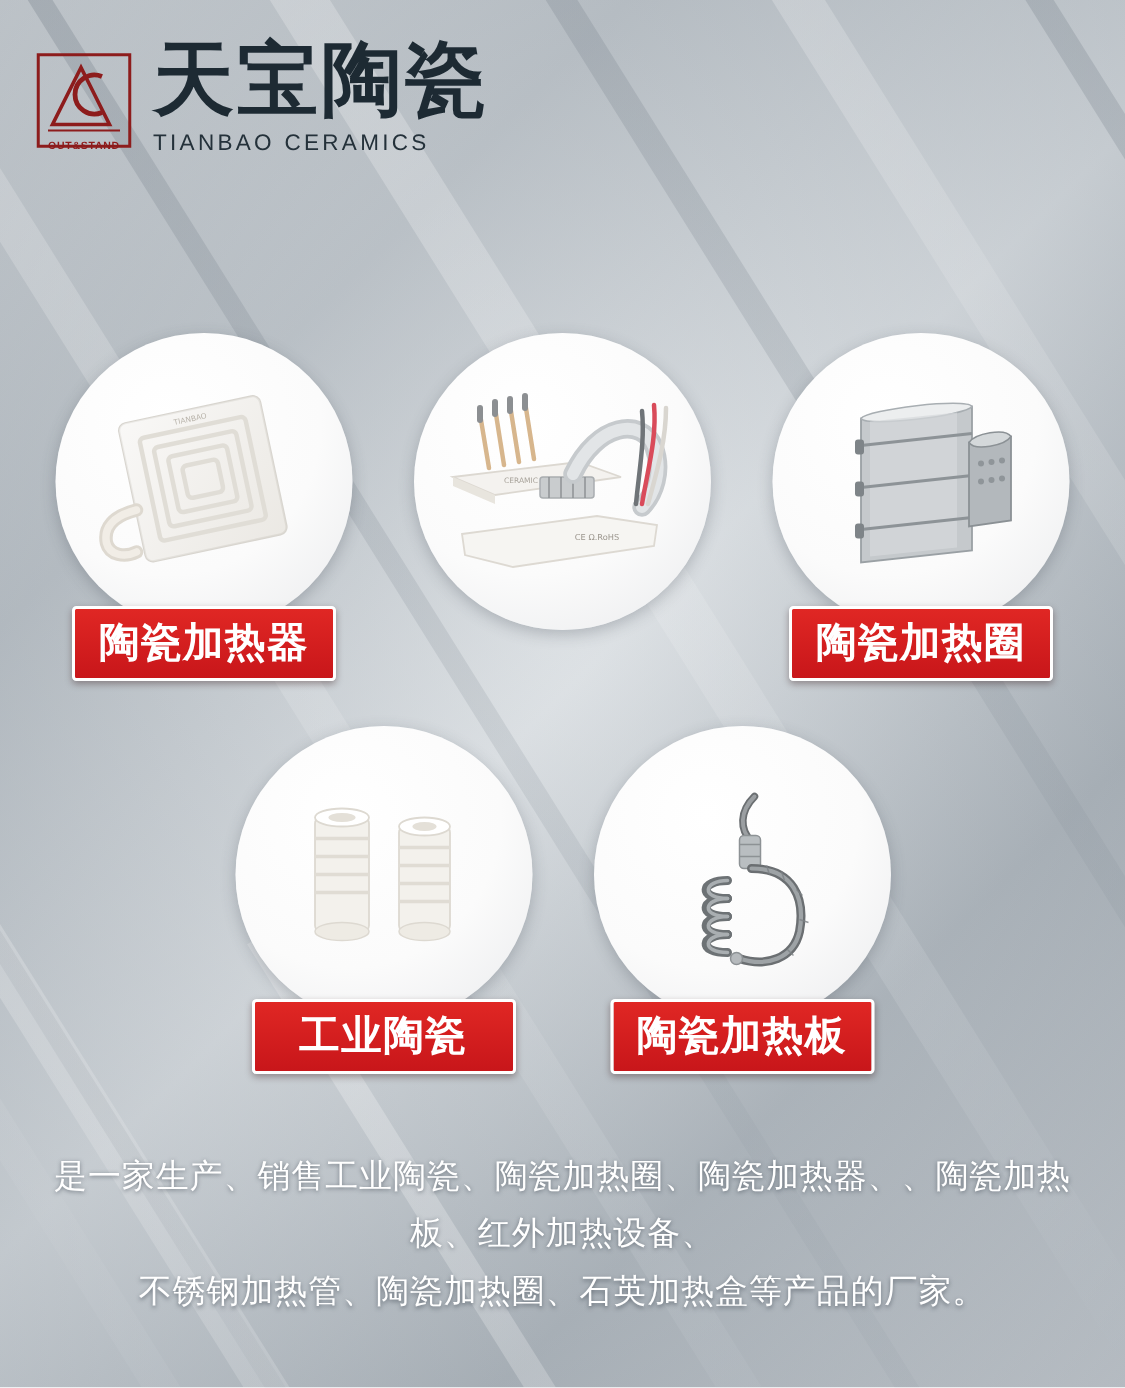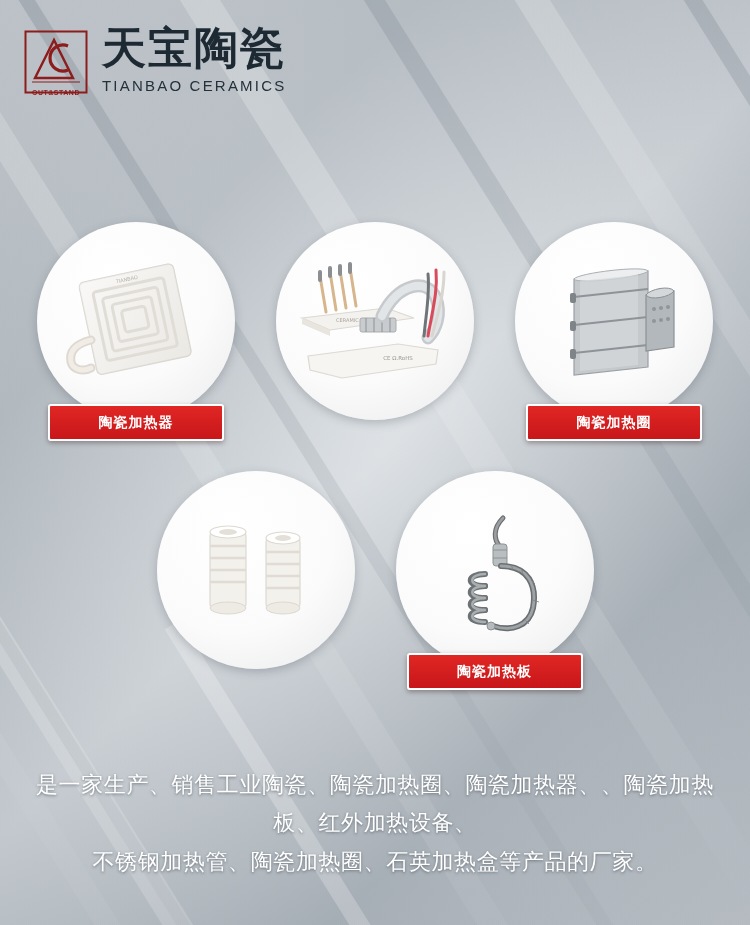--- a/index.html
+++ b/index.html
@@ -59,21 +59,21 @@
     bottom: -2px;
     width: 64px;
     text-align: center;
     font-size: 7px;
     letter-spacing: 0.5px;
     color: #8d1c1c;
     font-weight: bold;
   }
   .logo-text { padding-bottom: 4px; }
   .logo-cn {
-    font-size: 44px;
+    font-size: 54px;
     font-weight: bold;
     color: #1d2a33;
     letter-spacing: 2px;
     line-height: 1;
     font-family: "DejaVu Sans", sans-serif;
   }
   .logo-en {
     margin-top: 7px;
     font-size: 15px;
     letter-spacing: 2.2px;
@@ -117,21 +117,21 @@
     margin-top: -16px;
     position: relative;
     z-index: 6;
     min-width: 176px;
     padding: 9px 10px 10px;
     background: linear-gradient(180deg, #e02724 0%, #c8161a 100%);
     border: 2px solid #ffffff;
     border-radius: 3px;
     color: #ffffff;
     text-align: center;
-    font-size: 14px;
+    font-size: 27px;
     font-weight: bold;
     letter-spacing: 1px;
     font-family: "DejaVu Sans", sans-serif;
     box-shadow: 0 2px 5px rgba(40,10,10,0.35);
     line-height: 1;
   }
 
   
   .footer {
     position: absolute;
@@ -323,20 +323,21 @@
               <g stroke="#e0dcd4" stroke-width="2.4" fill="none">
                 <path d="M96 68 H130"></path>
                   <path d="M96 80 H130"></path>
                   <path d="M96 92 H130"></path>
                   <path d="M96 104 H130"></path>
               </g>
               <ellipse cx="113" cy="124" rx="17" ry="6" fill="#eeebe4" stroke="#ddd9d1" stroke-width="1"></ellipse>
             </g>
           </svg>
         </div>
+        <div class="label">工业陶瓷</div>
       </div>
 
 
       <div class="cell">
         <div class="bubble">
           <svg width="176" height="176" viewBox="0 0 176 176">
 
             <path d="M96 36 C86 46 86 58 94 66" fill="none" stroke="#6b6f72" stroke-width="5" stroke-linecap="round"></path>
             <path d="M96 36 C86 46 86 58 94 66" fill="none" stroke="#9b9fa2" stroke-width="2.6" stroke-linecap="round"></path>
 

